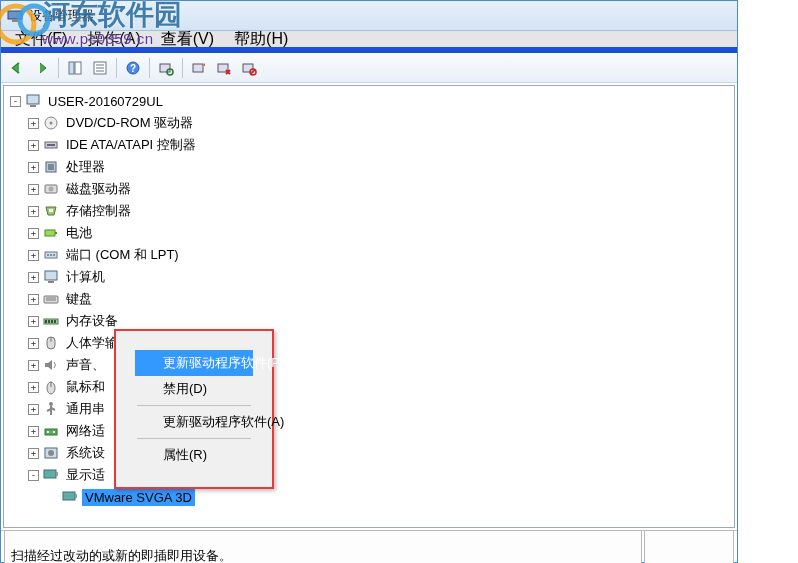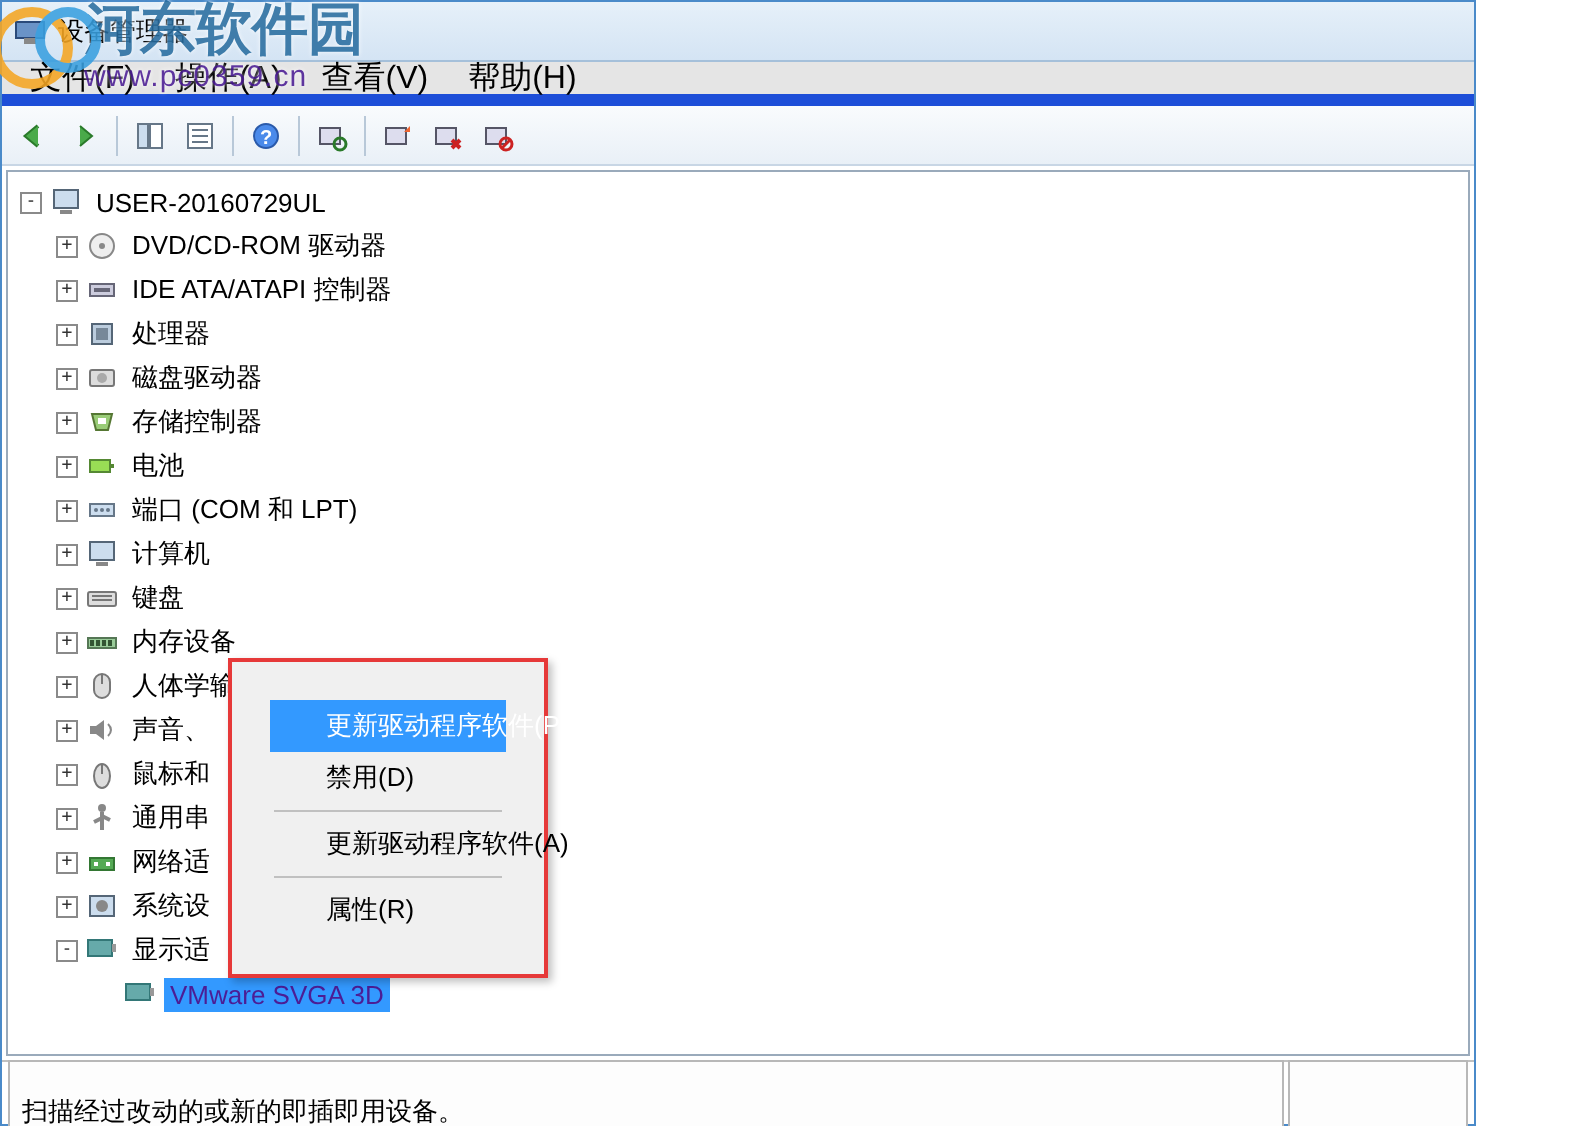--- a/index.html
+++ b/index.html
@@ -14,21 +14,21 @@
 .toolbar { height: 30px; background: linear-gradient(#f9fbfd, #e9f0f7); border-bottom: 1px solid #c8d6e5; display: flex; align-items: center; padding: 2px 4px; gap: 1px; }
 .tb-btn { width: 24px; height: 24px; display: flex; align-items: center; justify-content: center; border: 1px solid transparent; border-radius: 2px; }
 .tb-sep { width: 1px; height: 20px; background: #b8c8d8; margin: 0 3px; }
 
 .content { flex: 1; display: flex; border: none; }
 .tree-panel { flex: 1; border: 1px solid #9aaabb; margin: 2px; background: #fff; overflow: auto; padding: 4px 2px; font-size: 13px; position: relative; }
 .tree-node { display: flex; align-items: center; height: 22px; white-space: nowrap; }
 .expander { width: 11px; height: 11px; border: 1px solid #8a8a8a; background: #fff; display: flex; align-items: center; justify-content: center; font-size: 9px; line-height: 1; margin-right: 4px; cursor: pointer; font-family: monospace; color: #333; }
 .node-icon { width: 16px; height: 16px; margin-right: 4px; flex-shrink: 0; }
 .node-label { padding: 1px 3px; }
-.node-label.selected { background: #3399ff; color: #4c1d95; }
+.node-label.selected { background: #3399ff; color: #000000; }
 .indent-0 { padding-left: 4px; }
 .indent-1 { padding-left: 22px; }
 .indent-2 { padding-left: 56px; }
 
 .context-menu { position: absolute; background: #f0f0f0; border: 2px solid #e63939; box-shadow: 2px 2px 4px rgba(0,0,0,0.25); font-size: 13px; padding: 19px; z-index: 100; }
 .cm-item { padding: 4px 24px 4px 28px; cursor: default; white-space: nowrap; }
 .cm-item.hover { background: #3399ff; color: #fff; }
 .cm-sep { height: 1px; background: #c0c0c0; margin: 3px 2px; }
 
 .statusbar { height: 32px; border-top: 1px solid #c0c0c0; display: flex; align-items: center; padding: 2px; }

